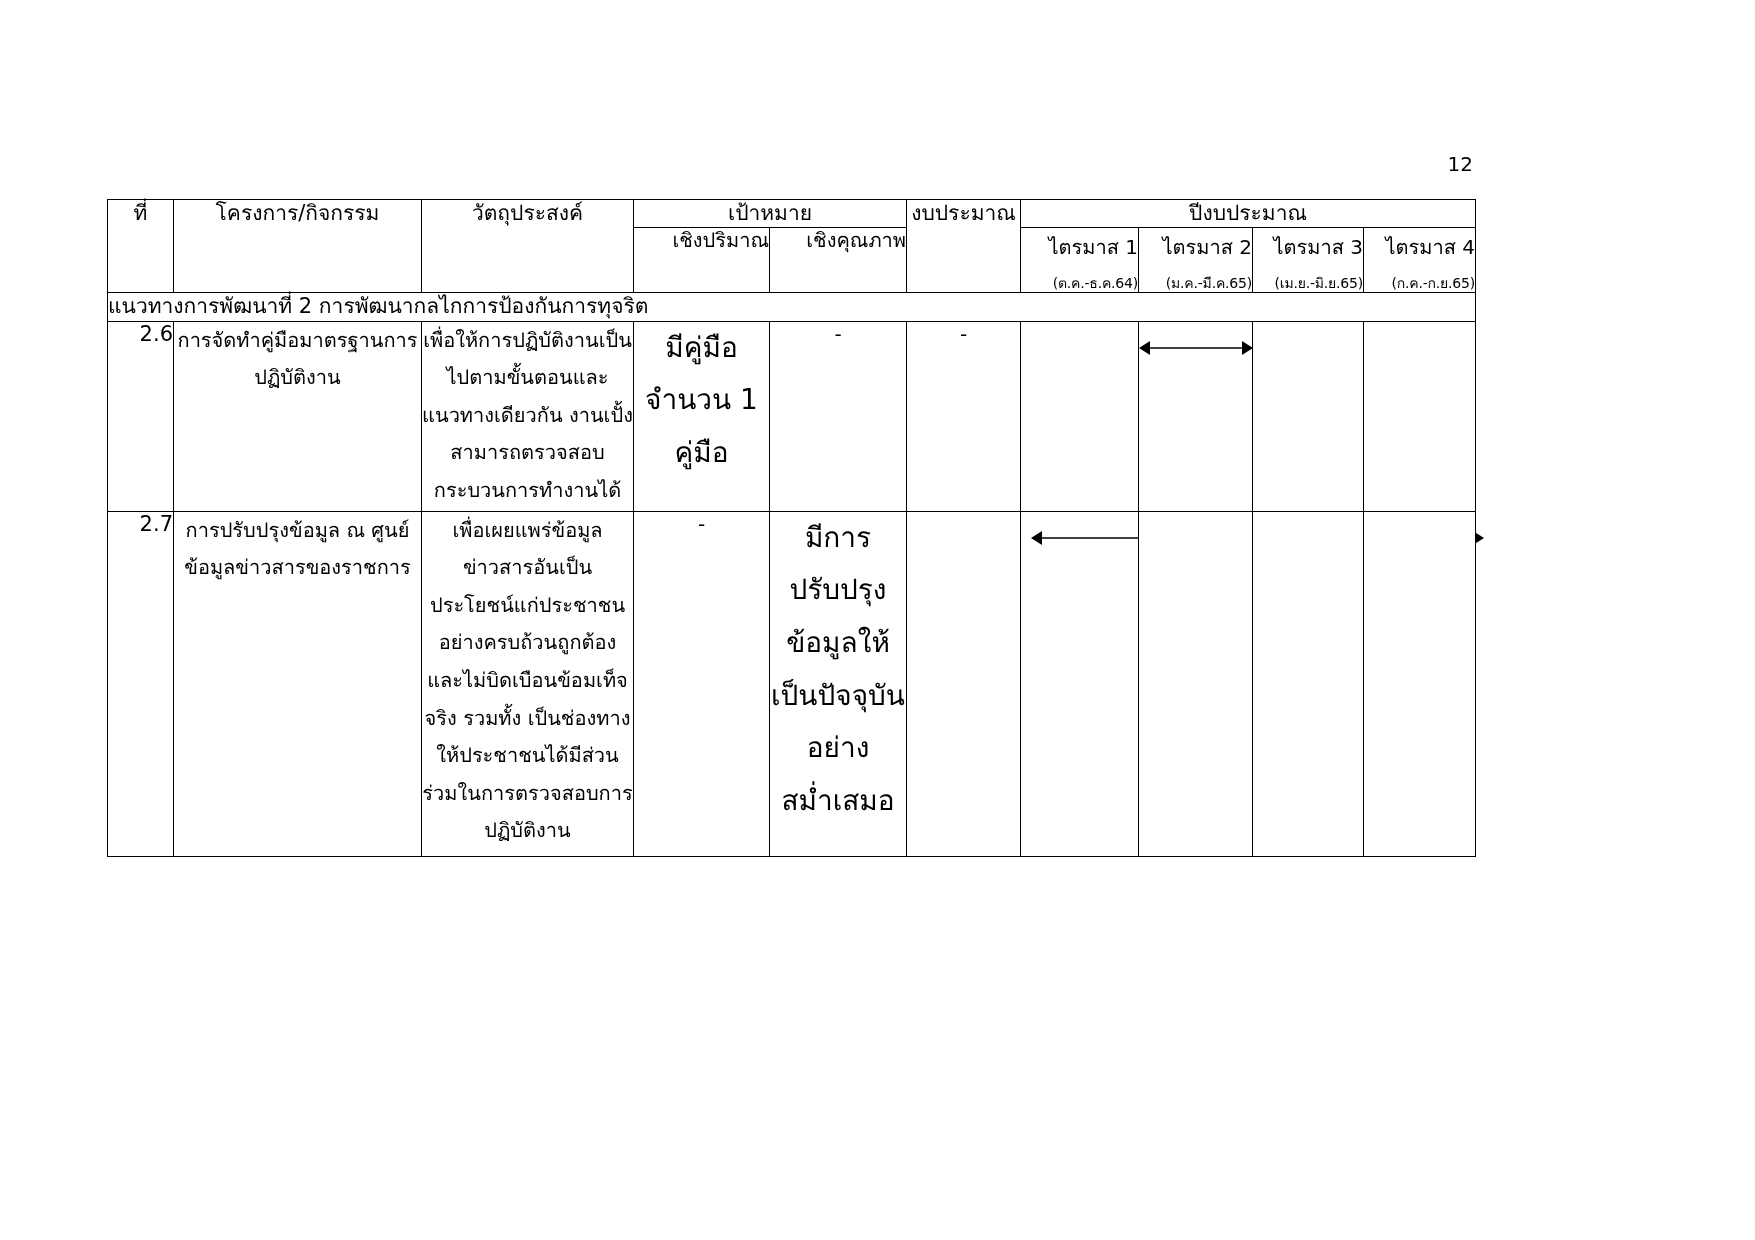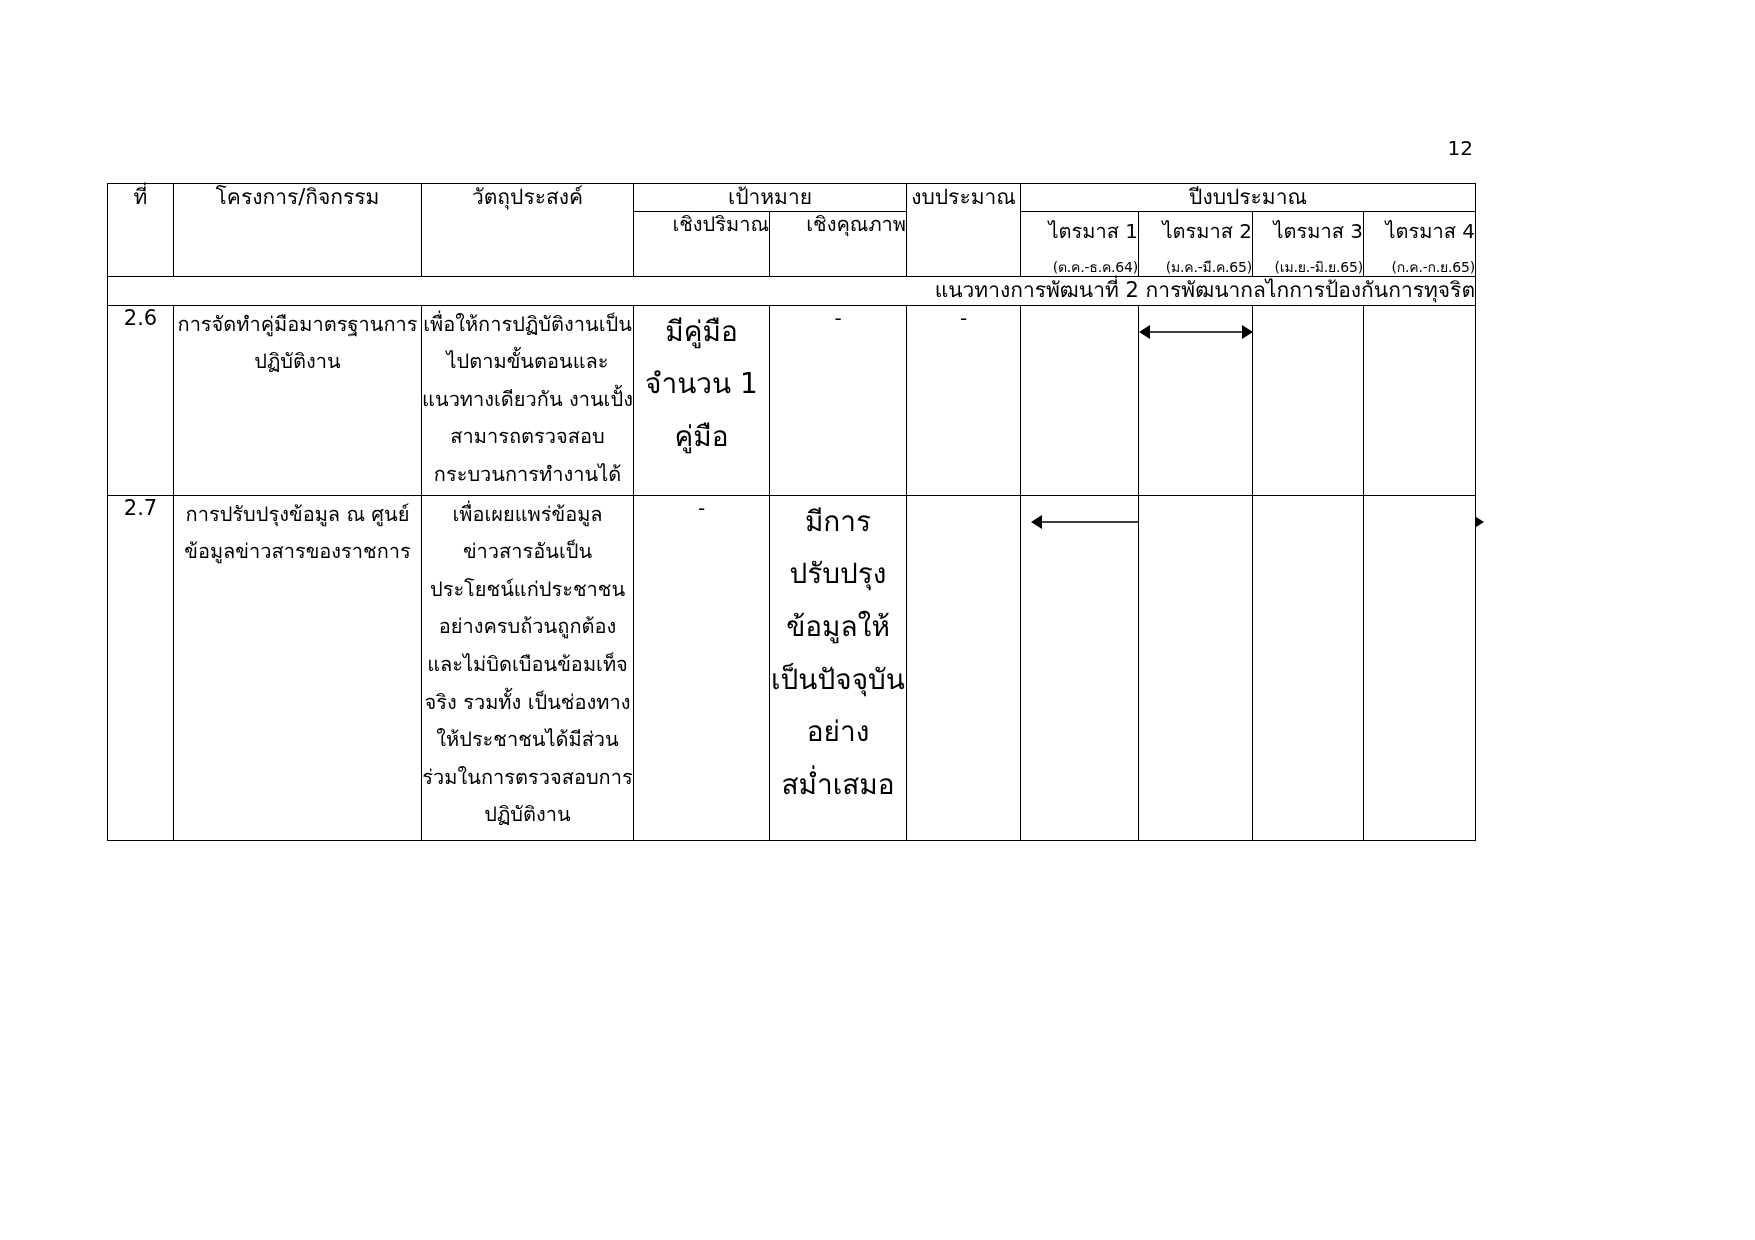--- a/index.html
+++ b/index.html
@@ -11,21 +11,21 @@
     height: 1240px;
     background: #ffffff;
     font-family: "DejaVu Sans", "Liberation Sans", sans-serif;
     color: #000000;
     position: relative;
     overflow: hidden;
   }
 
   .page {
     position: absolute;
-    left: 0; top: 0;
+    left: 0; top: 16px;
     width: 1755px;
     height: 976px;
   }
 
   .page-number {
     position: absolute;
     right: 282px;
     top: 138px;
     font-size: 20px;
     line-height: 1;
@@ -70,30 +70,30 @@
   .hdr-sub .qdate {
     display: block;
     font-size: 14px;
     margin-top: 15px;
     letter-spacing: -0.2px;
   }
 
   
   .section-band {
     background: #dfe9d3;
-    text-align: right;
+    text-align: left;
     font-size: 21px;
     line-height: 1.3;
     padding: 7px 0 7px 8px;
     vertical-align: middle;
   }
 
   
   .c-no {
-    text-align: center;
+    text-align: right;
     font-size: 21px;
     font-weight: bold;
     padding: 10px 2px 6px 2px;
     vertical-align: top;
   }
   .c-text {
     text-align: center;
     font-size: 20px;
     line-height: 1.88;
     padding: 8px 6px 10px 10px;

